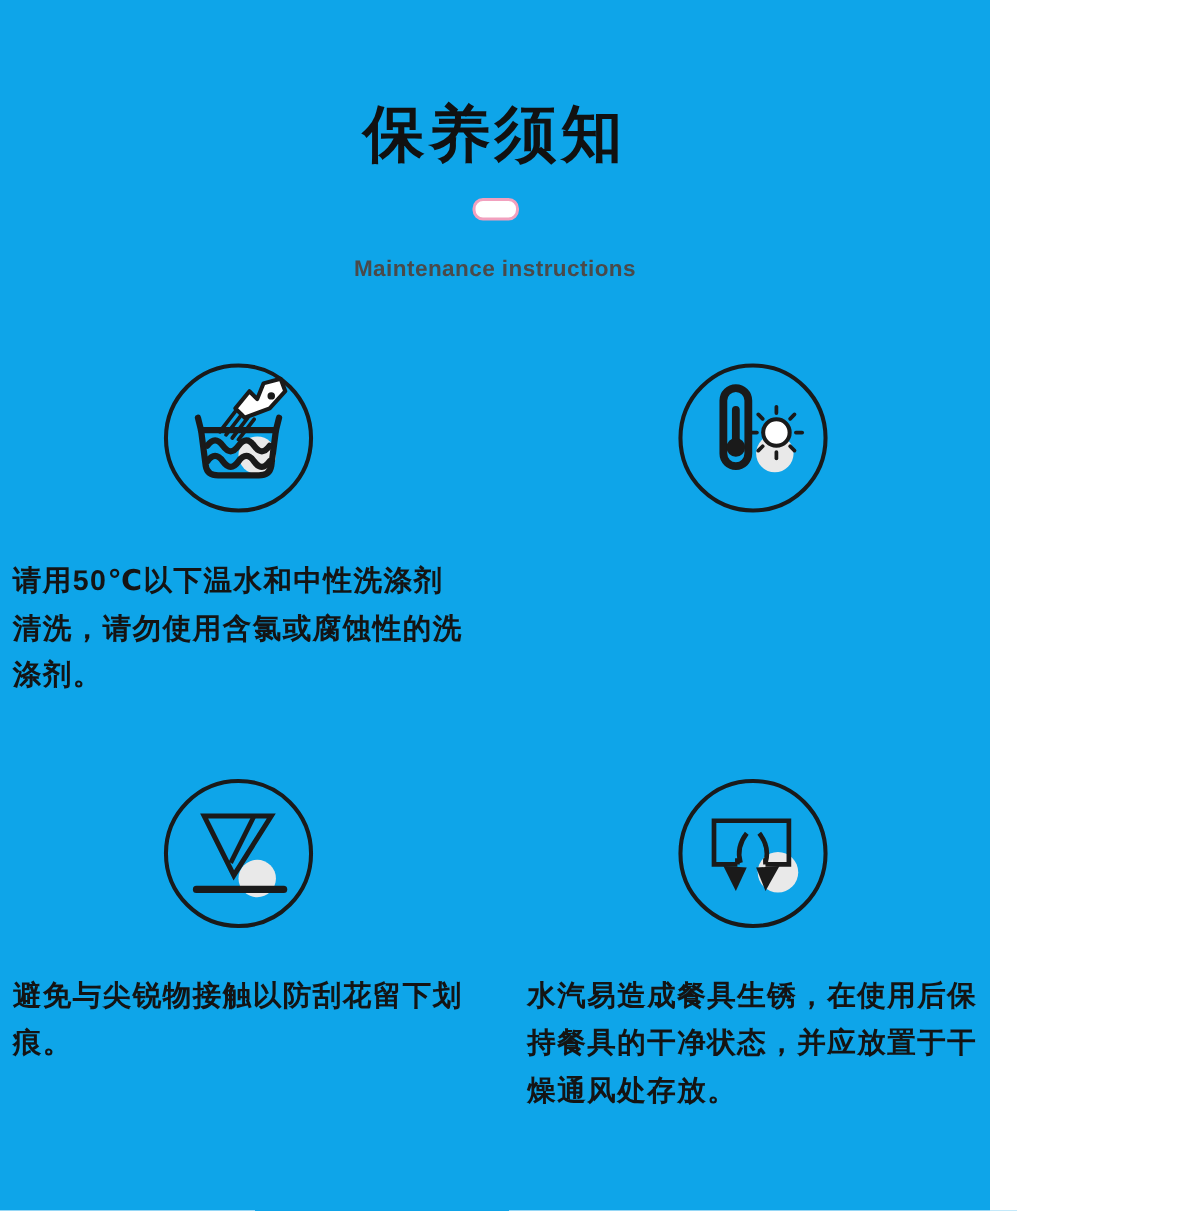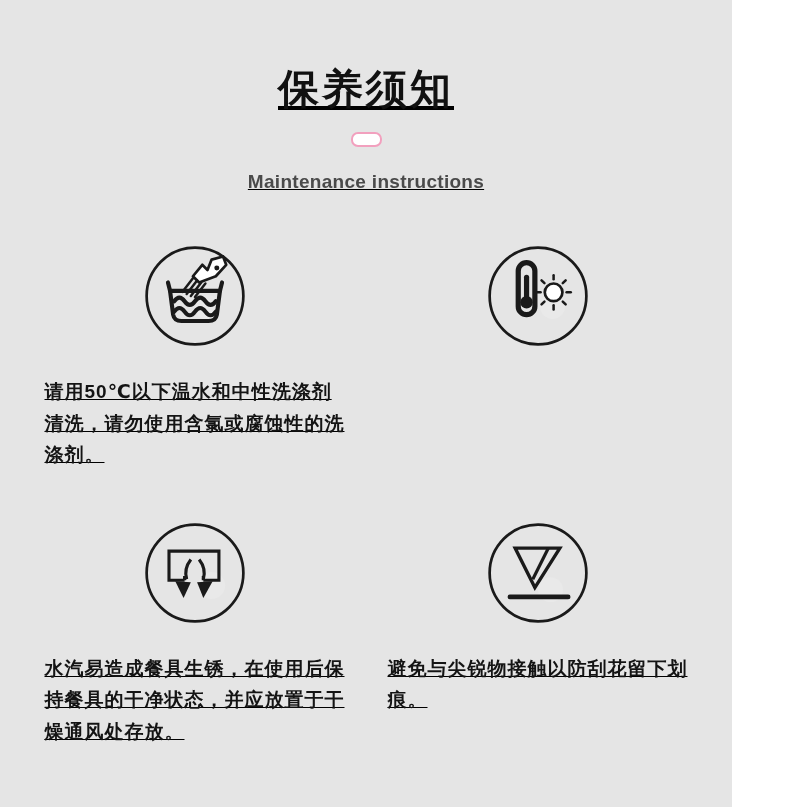--- a/index.html
+++ b/index.html
@@ -1,33 +1,33 @@
 <!DOCTYPE html>
 <html><head>
 <meta charset="utf-8">
 <style>
   html,body{margin:0;padding:0;background:#fff;}
   body{
     width:790px;height:807px;overflow:hidden;
     font-family:"Liberation Sans","DejaVu Sans",sans-serif;
   }
-  .page{width:732px;height:807px;background:#e5e5e5;text-decoration:underline;}
+  .page{width:660px;height:807px;background:#0ea5e9;}
 
   
   .hdr{padding-top:68px;text-align:center;}
   .title{
     margin:0;font-size:41px;font-weight:800;letter-spacing:3px;
     color:#111111;line-height:1.05;
   }
   .pill{
     width:27px;height:11px;margin:21px auto 0;
     border:2.5px solid #f2a0be;border-radius:7px;background:#ffffff;
   }
   .subtitle{
-    margin:25px 0 0;font-size:19px;font-weight:700;letter-spacing:.3px;
+    margin:25px 0 0;font-size:15px;font-weight:700;letter-spacing:.3px;
     color:#4a4a4a;line-height:1;
   }
 
   
   .grid{
     margin-top:53px;
     display:grid;
     grid-template-columns:300px 300px;
     column-gap:43px;row-gap:50px;
     justify-content:center;
@@ -96,40 +96,40 @@
           <line x1="56.2" y1="55.3" x2="53.4" y2="58.1" stroke="#1a1a1a" stroke-width="2.4" stroke-linecap="round"></line>
           <line x1="73.8" y1="55.3" x2="76.6" y2="58.1" stroke="#1a1a1a" stroke-width="2.4" stroke-linecap="round"></line>
         </svg>
       </div>
     </section>
 
     <section class="cell">
       <div class="icon-wrap">
         <svg viewBox="0 0 100 100" width="104" height="104" aria-hidden="true">
           <circle cx="50" cy="50" r="46.5" fill="none" stroke="#1a1a1a" stroke-width="2.6"></circle>
+          <circle cx="62" cy="66" r="12" fill="#e9e9e9"></circle>
+          <path d="M28,26 L71,26 L47,64 Z" fill="none" stroke="#1a1a1a" stroke-width="3.2" stroke-linejoin="miter"></path>
+          <line x1="60" y1="26" x2="45" y2="56" stroke="#1a1a1a" stroke-width="3"></line>
+          <line x1="23" y1="73" x2="79" y2="73" stroke="#1a1a1a" stroke-width="4.5" stroke-linecap="round"></line>
+        </svg>
+      </div>
+      <p>避免与尖锐物接触以防刮花留下划痕。</p>
+    </section>
+
+    <section class="cell">
+      <div class="icon-wrap">
+        <svg viewBox="0 0 100 100" width="104" height="104" aria-hidden="true">
+          <circle cx="50" cy="50" r="46.5" fill="none" stroke="#1a1a1a" stroke-width="2.6"></circle>
           <circle cx="66" cy="62" r="13" fill="#e9e9e9"></circle>
 
           <path d="M40,57 L40,53 M40,57 L25,57 L25,29 L73,29 L73,57 L58,57 M58,57 L58,53" fill="none" stroke="#1a1a1a" stroke-width="3" stroke-linejoin="miter"></path>
 
           <path d="M46,37 Q39,46 42,56" fill="none" stroke="#1a1a1a" stroke-width="3"></path>
           <path d="M54,37 Q61,46 58,56" fill="none" stroke="#1a1a1a" stroke-width="3"></path>
           <polygon points="31,58 46,59 39,74" fill="#1a1a1a"></polygon>
           <polygon points="52,59 67,58 58,74" fill="#1a1a1a"></polygon>
         </svg>
       </div>
       <p>水汽易造成餐具生锈，在使用后保持餐具的干净状态，并应放置于干燥通风处存放。</p>
     </section>
 
-    <section class="cell">
-      <div class="icon-wrap">
-        <svg viewBox="0 0 100 100" width="104" height="104" aria-hidden="true">
-          <circle cx="50" cy="50" r="46.5" fill="none" stroke="#1a1a1a" stroke-width="2.6"></circle>
-          <circle cx="62" cy="66" r="12" fill="#e9e9e9"></circle>
-          <path d="M28,26 L71,26 L47,64 Z" fill="none" stroke="#1a1a1a" stroke-width="3.2" stroke-linejoin="miter"></path>
-          <line x1="60" y1="26" x2="45" y2="56" stroke="#1a1a1a" stroke-width="3"></line>
-          <line x1="23" y1="73" x2="79" y2="73" stroke="#1a1a1a" stroke-width="4.5" stroke-linecap="round"></line>
-        </svg>
-      </div>
-      <p>避免与尖锐物接触以防刮花留下划痕。</p>
-    </section>
-
   </div>
 </div>
 
 </body></html>

